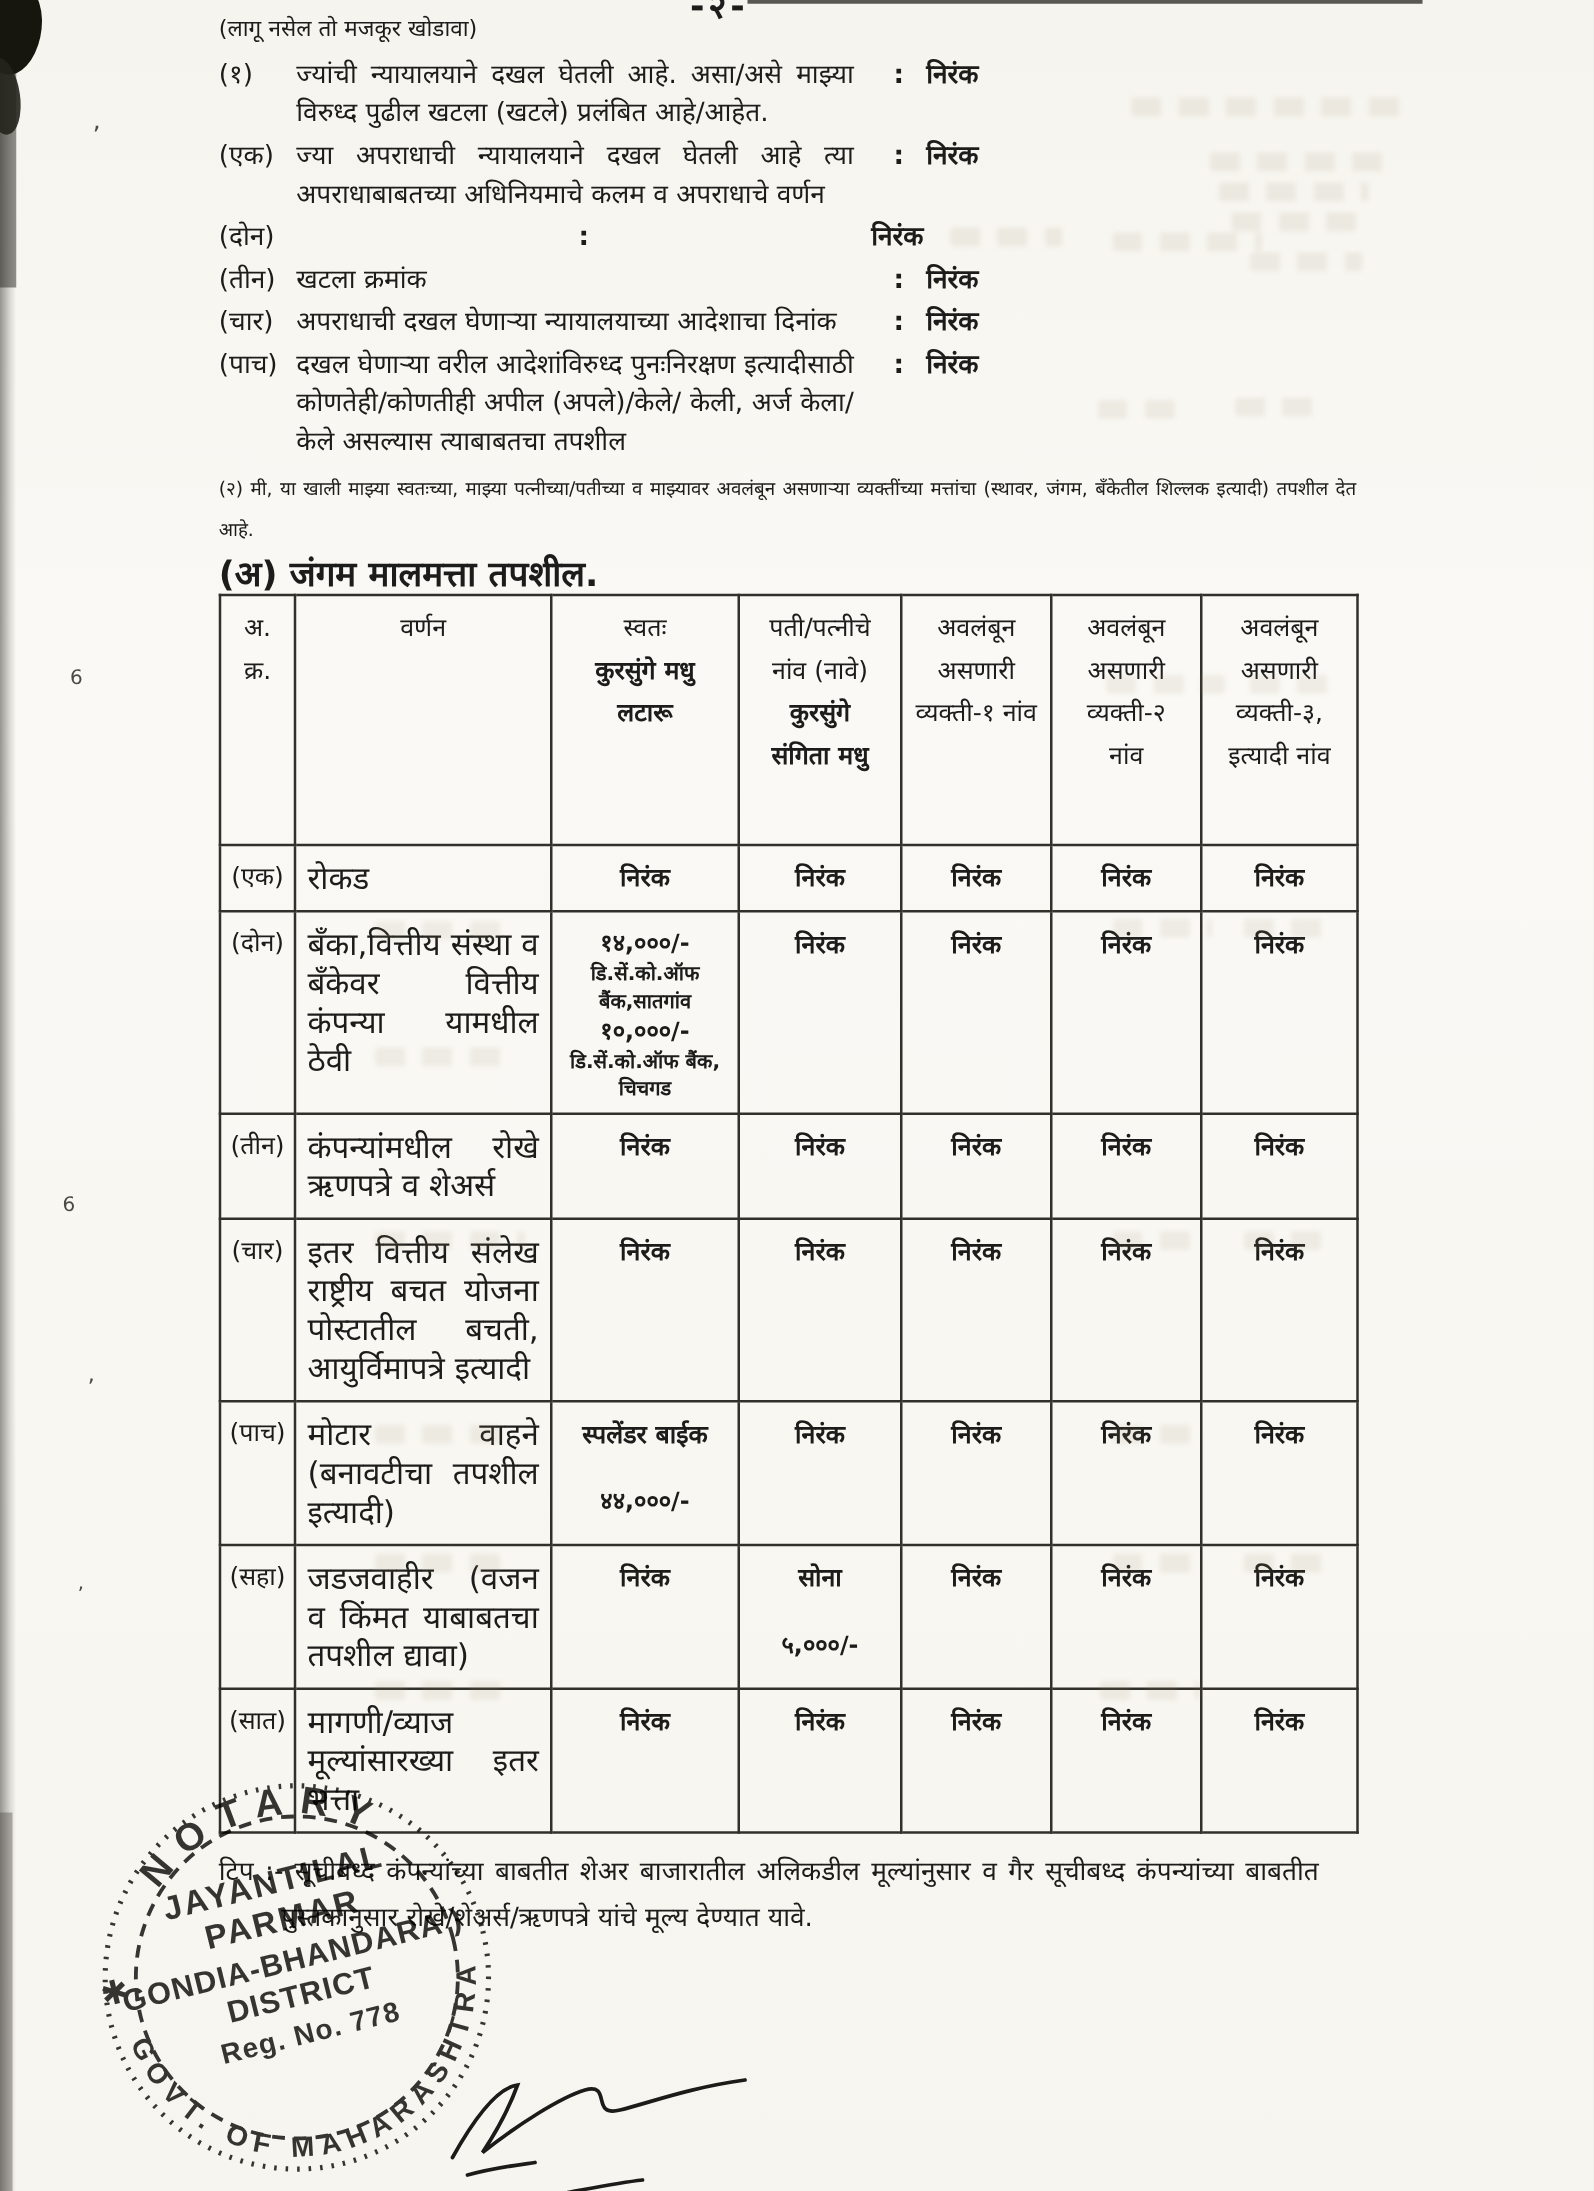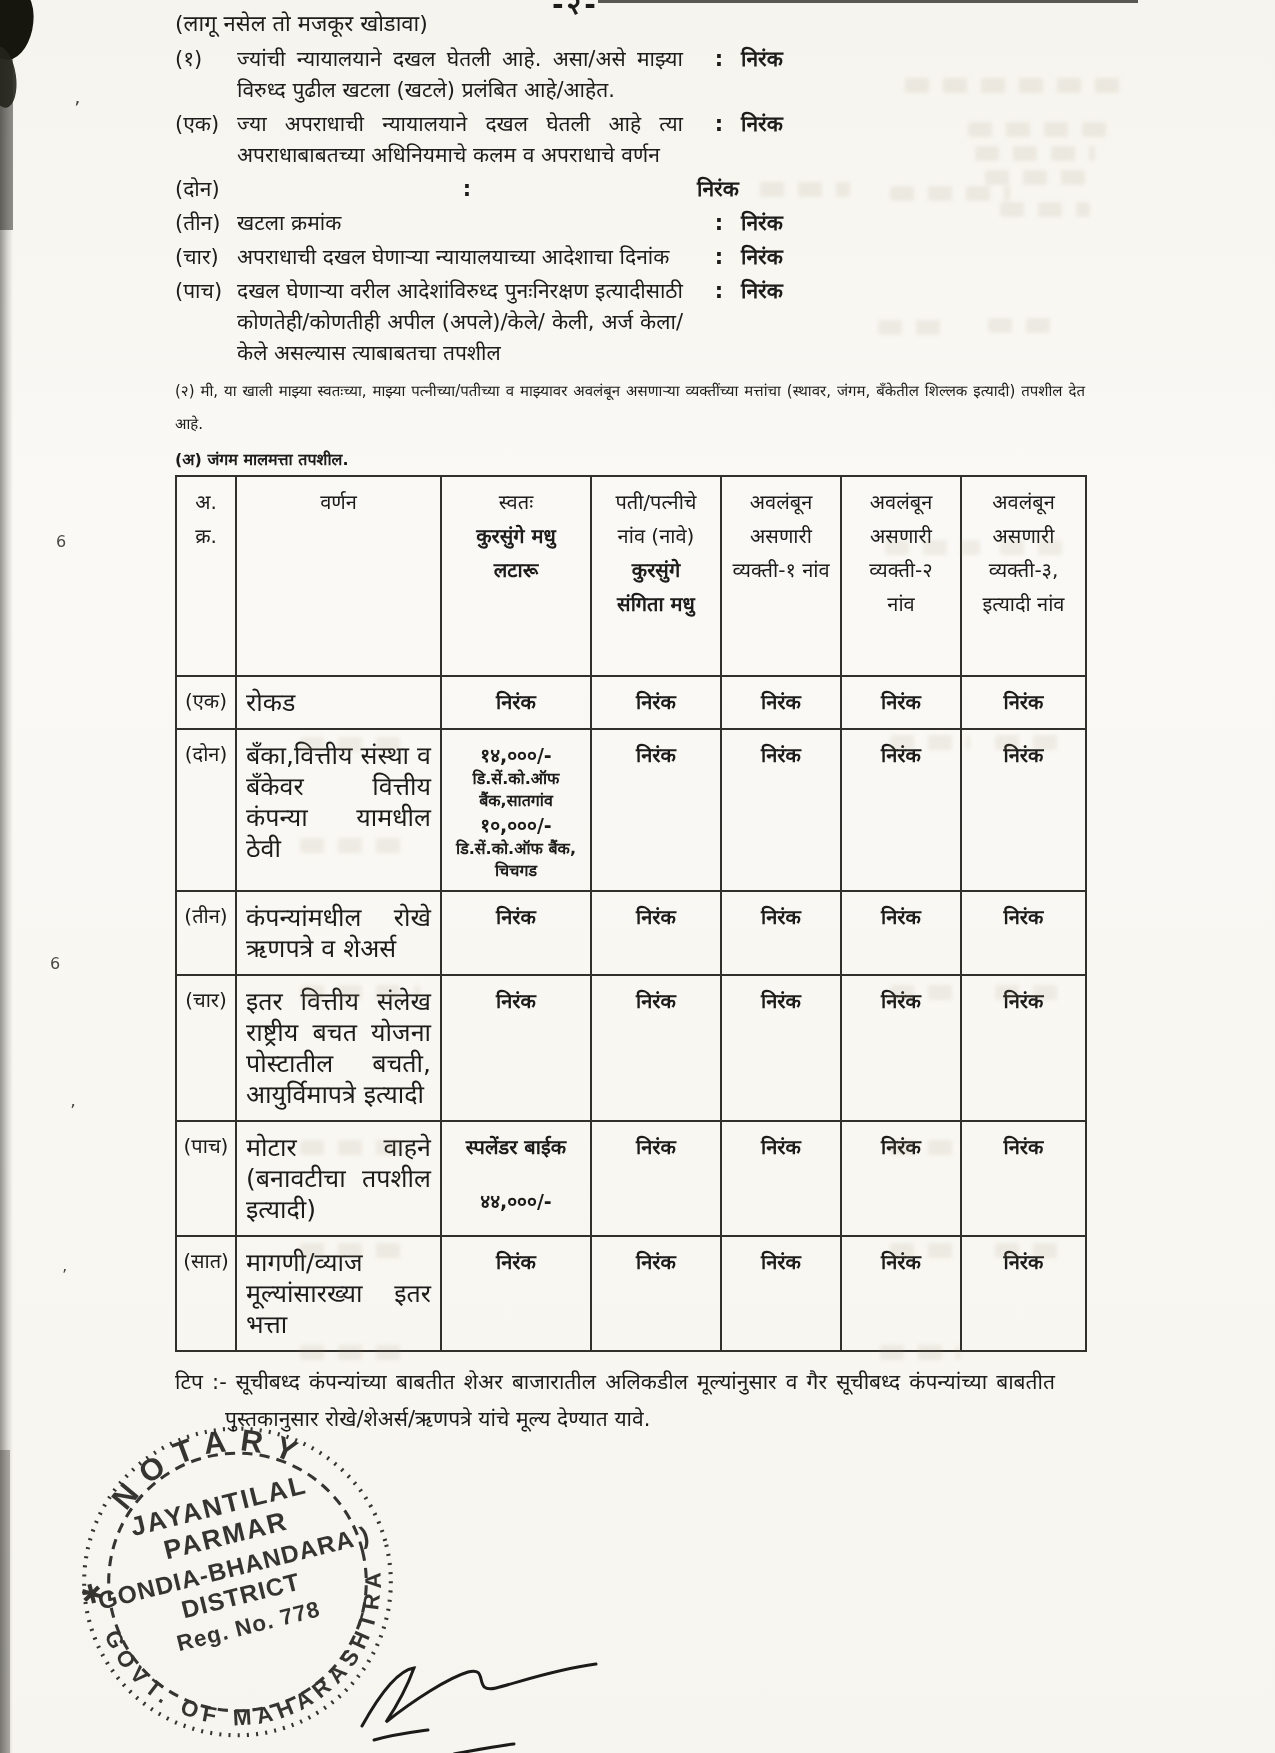--- a/index.html
+++ b/index.html
@@ -1,28 +1,28 @@
 <!DOCTYPE html>
 <html><head>
 <meta charset="utf-8">
 <style>
   html,body{margin:0;padding:0;background:#e9e7e1;}
   .page{position:relative;width:1275px;height:1753px;background:linear-gradient(180deg,#f6f4ee,#faf9f5 30%,#f7f5ef);
         overflow:hidden;font-family:"DejaVu Sans","Liberation Sans",sans-serif;color:#1c1c1a;}
   .page-number{position:absolute;left:552px;top:-16px;font-size:28px;font-weight:bold;letter-spacing:3px;}
   .topline{position:absolute;left:598px;top:0;width:540px;height:3px;background:#24241f;opacity:.75;}
   .content{position:absolute;left:175px;top:8px;width:910px;}
-  .intro-note{font-size:22px;line-height:32px;margin-bottom:4px;}
+  .intro-note{font-size:18px;line-height:32px;margin-bottom:4px;}
   .item{display:grid;grid-template-columns:62px 460px 44px 1fr;margin-bottom:3px;}
   .item .num{font-size:21px;line-height:31px;}
   .item .txt{font-size:21px;line-height:31px;text-align:justify;padding-right:14px;}
   .item .colon{font-size:21px;line-height:31px;font-weight:bold;text-align:center;}
   .item .val{font-size:21px;line-height:31px;font-weight:bold;}
   .para2{font-size:15px;line-height:33px;text-align:justify;margin:6px 0 2px;}
-  .heading{font-size:16px;font-weight:bold;line-height:30px;margin-top:4px;}
+  .heading{font-size:28px;font-weight:bold;line-height:30px;margin-top:4px;}
   .subnote{font-size:21px;line-height:30px;margin:2px 0 6px;}
   table{border-collapse:collapse;width:910px;table-layout:fixed;}
   th,td{border:2px solid #32302b;vertical-align:top;padding:0;}
   thead th{height:190px;padding-top:8px;font-weight:normal;}
   .hline{line-height:34px;font-size:20px;text-align:center;}
   .hline.bold{font-weight:bold;}
   td.sr{padding:10px 2px;font-size:20px;text-align:center;}
   td.desc{padding:10px 9px;font-size:25px;line-height:31px;text-align:justify;}
   td.val{text-align:center;padding:12px 4px 8px;font-weight:bold;font-size:20px;}
   .cell-line{line-height:26px;}
@@ -262,20 +262,40 @@
               <div class="cell-line">निरंक</div>
             </td>
             <td class="val lines-1">
               <div class="cell-line">निरंक</div>
             </td>
             <td class="val lines-1">
               <div class="cell-line">निरंक</div>
             </td>
           </tr>
           <tr>
+            <td class="sr">(सहा)</td>
+            <td class="desc">जडजवाहीर (वजन व किंमत याबाबतचा तपशील द्यावा)</td>
+            <td class="val lines-1">
+              <div class="cell-line">निरंक</div>
+            </td>
+            <td class="val lines-2">
+              <div class="cell-line">सोना</div>
+              <div class="cell-line amt">५,०००/-</div>
+            </td>
+            <td class="val lines-1">
+              <div class="cell-line">निरंक</div>
+            </td>
+            <td class="val lines-1">
+              <div class="cell-line">निरंक</div>
+            </td>
+            <td class="val lines-1">
+              <div class="cell-line">निरंक</div>
+            </td>
+          </tr>
+          <tr>
             <td class="sr">(सात)</td>
             <td class="desc">मागणी/व्याज मूल्यांसारख्या इतर भत्ता</td>
             <td class="val lines-1">
               <div class="cell-line">निरंक</div>
             </td>
             <td class="val lines-1">
               <div class="cell-line">निरंक</div>
             </td>
             <td class="val lines-1">
               <div class="cell-line">निरंक</div>

